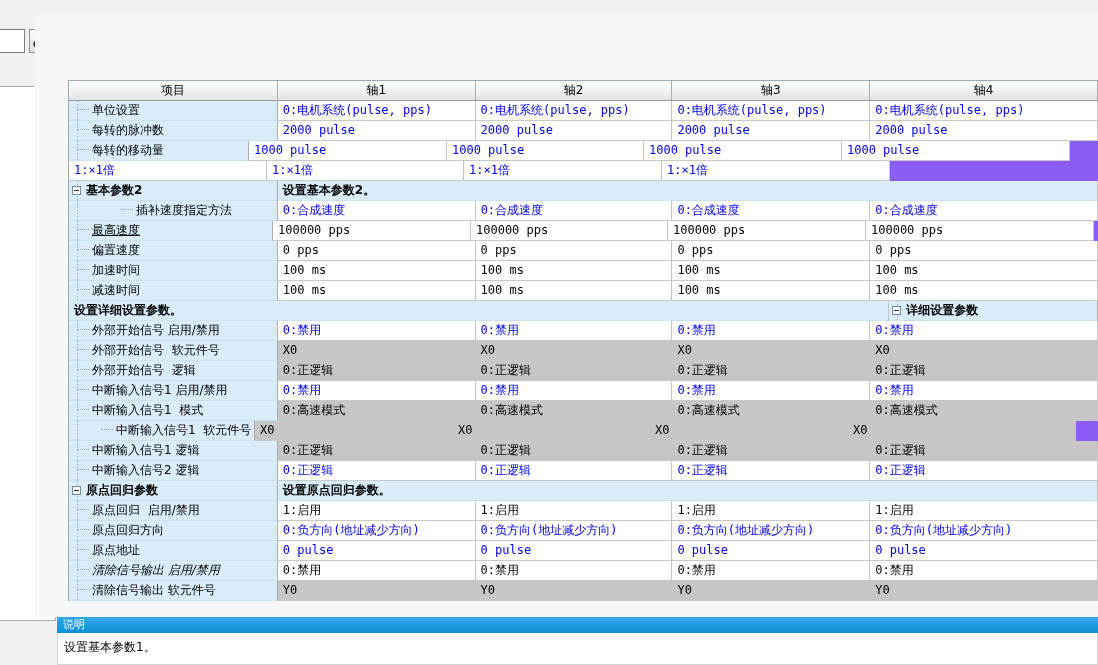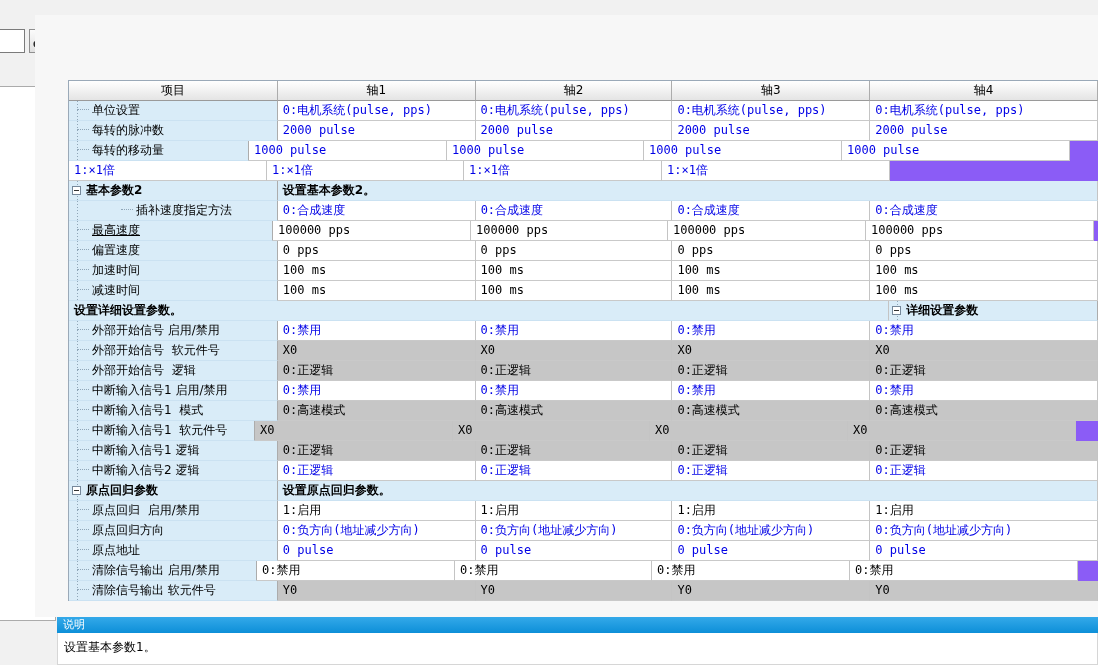--- a/index.html
+++ b/index.html
@@ -223,21 +223,21 @@
       <div class="cell value-cell v-blue" style="width: 228px;">0:禁用</div>
     </div>
     <div class="grid-row">
       <div class="cell item-cell" style="width: 209px;"><span class="stub"></span><span>中断输入信号1  模式</span></div>
       <div class="cell value-cell v-gray" style="width: 198px;">0:高速模式</div>
       <div class="cell value-cell v-gray" style="width: 197px;">0:高速模式</div>
       <div class="cell value-cell v-gray" style="width: 198px;">0:高速模式</div>
       <div class="cell value-cell v-gray" style="width: 228px;">0:高速模式</div>
     </div>
     <div class="grid-row">
-      <div class="cell item-cell" style="width: 186px;"><span class="stub"></span><span>中断输入信号1  软元件号</span></div>
+      <div class="cell item-cell" style="width: 186px; padding-left: 24px;"><span class="stub"></span><span>中断输入信号1  软元件号</span></div>
       <div class="cell value-cell v-gray" style="width: 198px;">X0</div>
       <div class="cell value-cell v-gray" style="width: 197px;">X0</div>
       <div class="cell value-cell v-gray" style="width: 198px;">X0</div>
       <div class="cell value-cell v-gray" style="width: 228px;">X0</div>
     </div>
     <div class="grid-row">
       <div class="cell item-cell" style="width: 209px;"><span class="stub"></span><span>中断输入信号1 逻辑</span></div>
       <div class="cell value-cell v-gray" style="width: 198px;">0:正逻辑</div>
       <div class="cell value-cell v-gray" style="width: 197px;">0:正逻辑</div>
       <div class="cell value-cell v-gray" style="width: 198px;">0:正逻辑</div>
@@ -269,21 +269,21 @@
       <div class="cell value-cell v-blue" style="width: 228px;">0:负方向(地址减少方向)</div>
     </div>
     <div class="grid-row">
       <div class="cell item-cell" style="width: 209px;"><span class="stub"></span><span>原点地址</span></div>
       <div class="cell value-cell v-blue" style="width: 198px;">0 pulse</div>
       <div class="cell value-cell v-blue" style="width: 197px;">0 pulse</div>
       <div class="cell value-cell v-blue" style="width: 198px;">0 pulse</div>
       <div class="cell value-cell v-blue" style="width: 228px;">0 pulse</div>
     </div>
     <div class="grid-row">
-      <div class="cell item-cell" style="width: 188px;"><span class="stub"></span><span>清除信号输出 启用/禁用</span></div>
+      <div class="cell item-cell" style="width: 209px; font-style: italic;"><span class="stub"></span><span>清除信号输出 启用/禁用</span></div>
       <div class="cell value-cell" style="width: 198px;">0:禁用</div>
       <div class="cell value-cell" style="width: 197px;">0:禁用</div>
       <div class="cell value-cell" style="width: 198px;">0:禁用</div>
       <div class="cell value-cell" style="width: 228px;">0:禁用</div>
     </div>
     <div class="grid-row">
       <div class="cell item-cell" style="width: 209px;"><span class="stub"></span><span>清除信号输出 软元件号</span></div>
       <div class="cell value-cell v-gray" style="width: 198px;">Y0</div>
       <div class="cell value-cell v-gray" style="width: 197px;">Y0</div>
       <div class="cell value-cell v-gray" style="width: 198px;">Y0</div>

